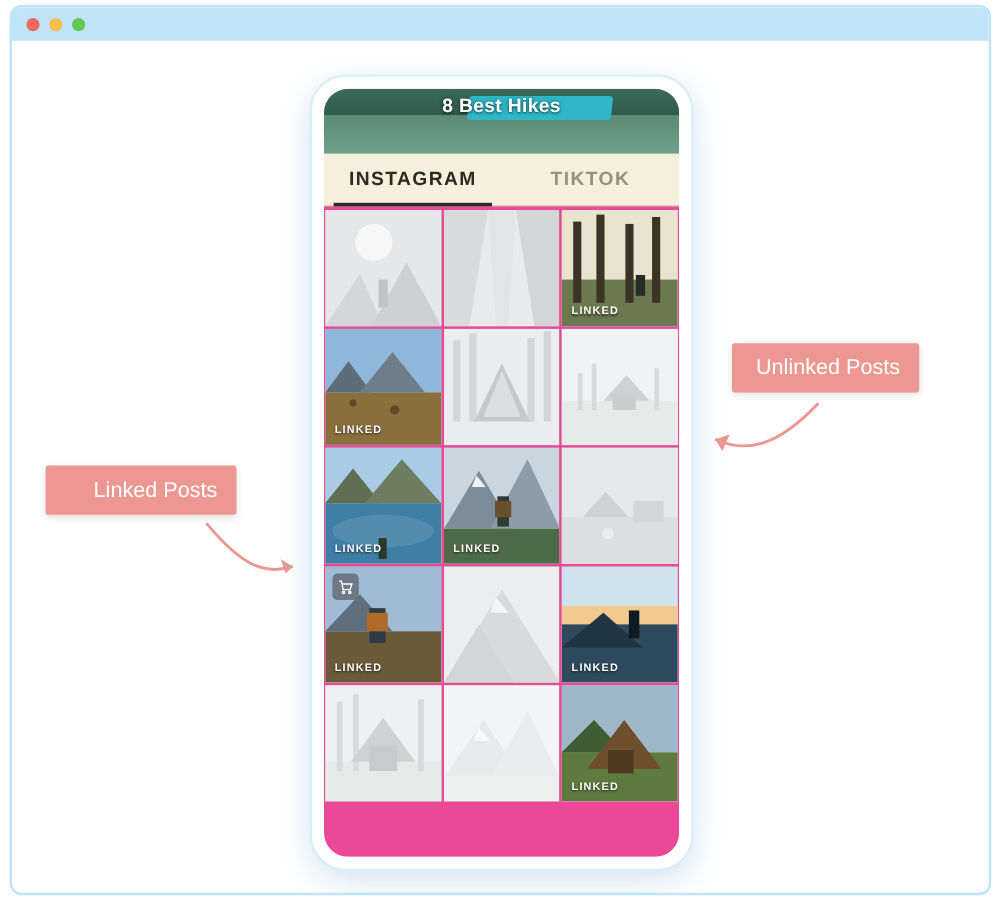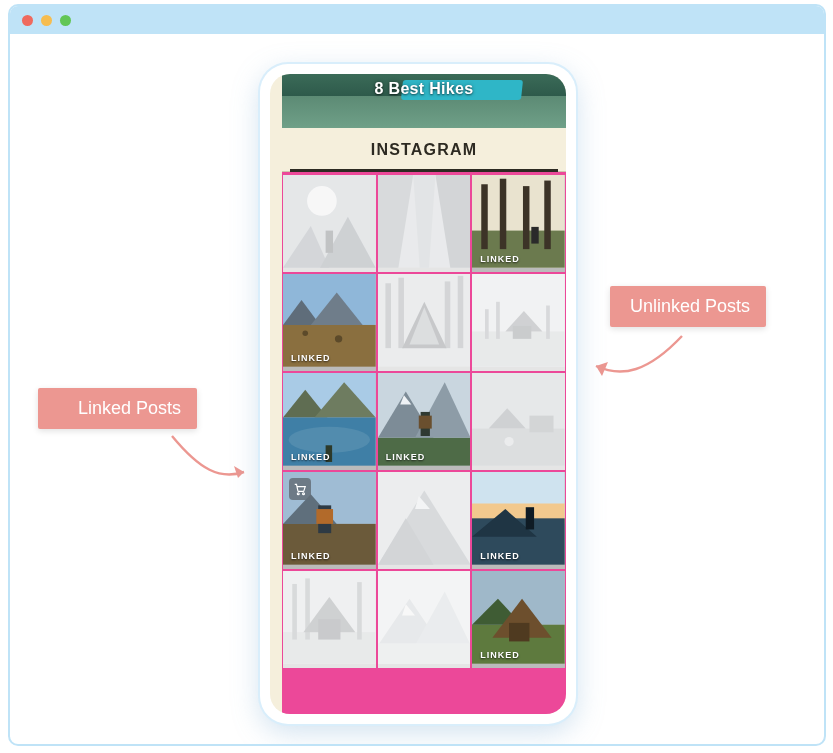--- a/index.html
+++ b/index.html
@@ -41,21 +41,21 @@
     border-radius: 28px;
     background: #fff;
     box-shadow: 0 0 0 2px #d9eefb, 0 8px 28px rgba(120,170,210,.35);
     padding: 10px;
   }
   .screen {
     width: 100%; height: 100%;
     background: #f5efdc;
     border-radius: 20px;
     overflow: hidden;
-    display: flex; flex-direction: column; padding-left: 12px;
+    display: flex; flex-direction: column;
   }
   .hero {
     height: 54px;
     background: linear-gradient(180deg,#3b6b58 0%, #2e5a4b 40%, #5c8a74 40%, #6fa088 100%);
     position: relative;
   }
   .hero .lake {
     position: absolute; left: 120px; top: 6px; width: 120px; height: 20px;
     background: #2fb6c7; border-radius: 3px; transform: skewX(-6deg);
   }
@@ -172,20 +172,23 @@
 
         <div class="hero">
           <div class="lake"></div>
           <div class="hero-title">8 Best Hikes</div>
         </div>
 
         <div class="tabs" id="tabs">
             <div class="tab active">
               <span>INSTAGRAM</span>
             </div>
+            <div class="tab">
+              <span>TIKTOK</span>
+            </div>
           </div>
 
         <div class="grid" id="grid">
             <div class="cell unlinked">
               <svg viewBox="0 0 100 100" preserveAspectRatio="xMidYMid slice" class="scn">
                 <rect width="100" height="100" fill="#b9c0c7"></rect>
                 <circle cx="42" cy="28" r="16" fill="#fff" opacity=".95"></circle>
                 <polygon points="0,100 30,55 50,100" fill="#7e8790"></polygon>
                 <polygon points="40,100 70,45 100,100" fill="#6a737c"></polygon>
                 <rect x="46" y="60" width="8" height="24" fill="#3a4047"></rect>

